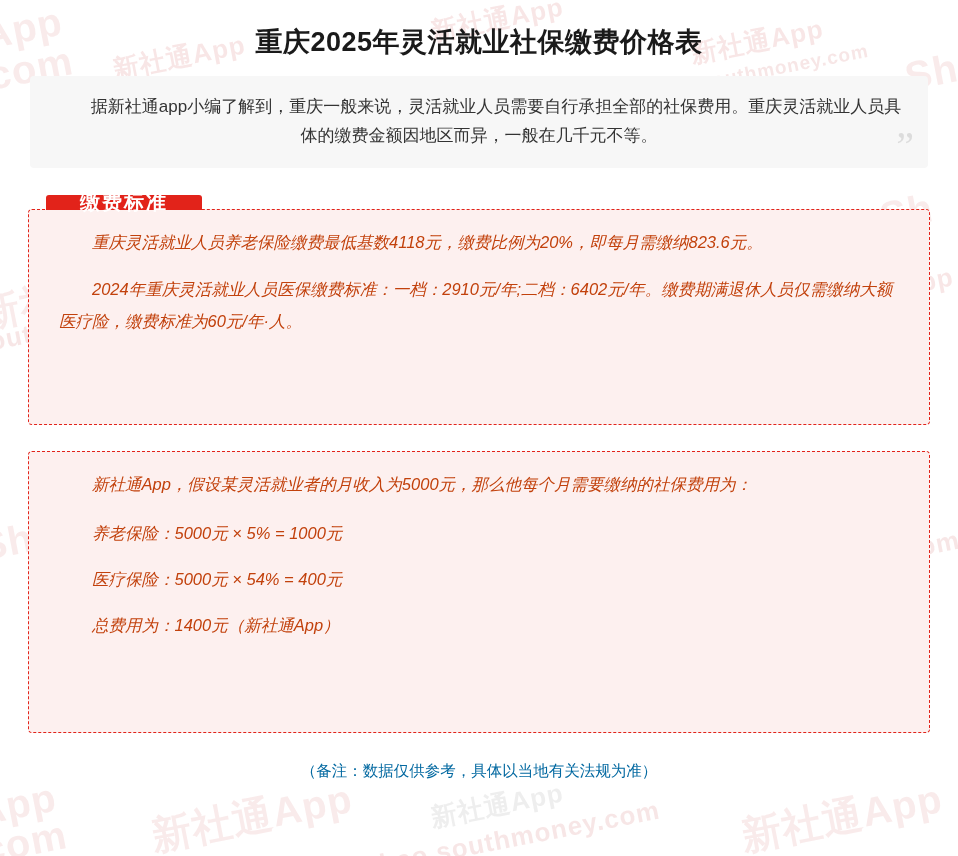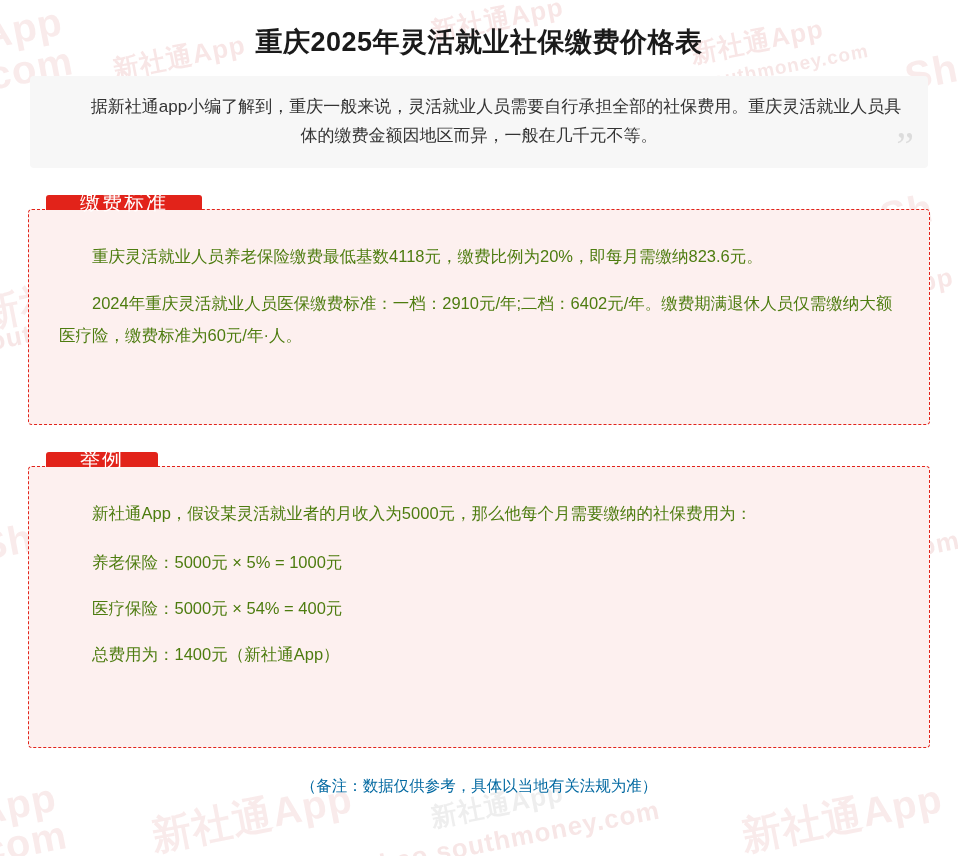--- a/index.html
+++ b/index.html
@@ -80,39 +80,40 @@
   }
   .intro-text { text-indent: 2em; }
 
   .section { margin-bottom: 8px; }
 
   .section-tag {
     display: inline-block;
     background: #e2231a;
     color: #ffffff;
     font-size: 20px;
-    font-weight: normal;
+    font-weight: bold;
     padding: 7px 34px 8px 34px;
     border-radius: 3px 3px 0 0;
     letter-spacing: 2px;
     position: relative;
     left: 18px;
     top: 1px;
   }
   .tag-row { line-height: 0; }
 
   .dashed-box {
     border: 1.6px dashed #e2231a;
     background: #fdf0ef;
     border-radius: 4px;
-    padding: 30px 30px 26px 30px;
+    padding: 16px 30px 26px 30px;
     font-size: 16.5px;
     line-height: 1.95;
-    color: #4d7c0f;
+    color: #c2410c;
     box-sizing: border-box;
+    font-style: italic;
   }
   .dashed-box p {
     margin: 0 0 14px 0;
     text-indent: 2em;
   }
   .dashed-box p:last-child { margin-bottom: 0; }
 
   .box-standard { min-height: 216px; margin-bottom: 26px; }
   .box-example  { min-height: 282px; }
 
@@ -176,23 +177,20 @@
     <div class="tag-row">
       <span class="section-tag">缴费标准</span>
     </div>
     <div class="dashed-box box-standard">
       <p>重庆灵活就业人员养老保险缴费最低基数4118元，缴费比例为20%，即每月需缴纳823.6元。</p>
       <p>2024年重庆灵活就业人员医保缴费标准：一档：2910元/年;二档：6402元/年。缴费期满退休人员仅需缴纳大额医疗险，缴费标准为60元/年·人。</p>
     </div>
   </div>
 
   <div class="section">
-    <div class="tag-row">
-      <span class="section-tag">举例</span>
-    </div>
     <div class="dashed-box box-example">
       <p class="example-intro">新社通App，假设某灵活就业者的月收入为5000元，那么他每个月需要缴纳的社保费用为：</p>
       <p class="example-line">养老保险：5000元 × 5% = 1000元</p>
       <p class="example-line">医疗保险：5000元 × 54% = 400元</p>
       <p class="example-line last">总费用为：1400元（新社通App）</p>
     </div>
   </div>
 
   <div class="footnote">（备注：数据仅供参考，具体以当地有关法规为准）</div>
 

